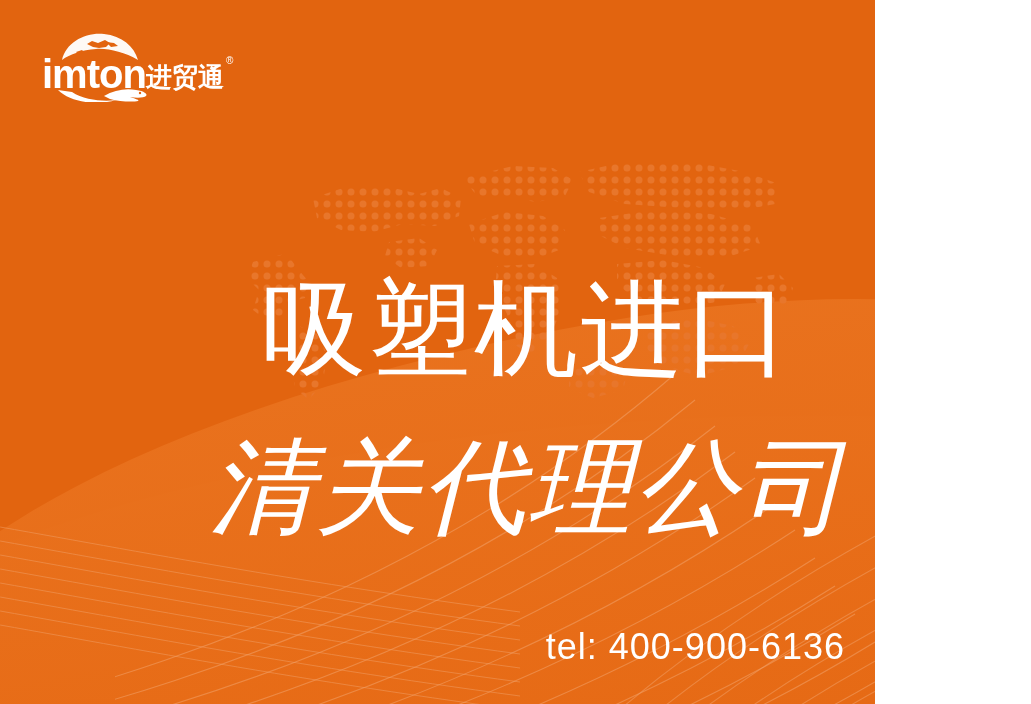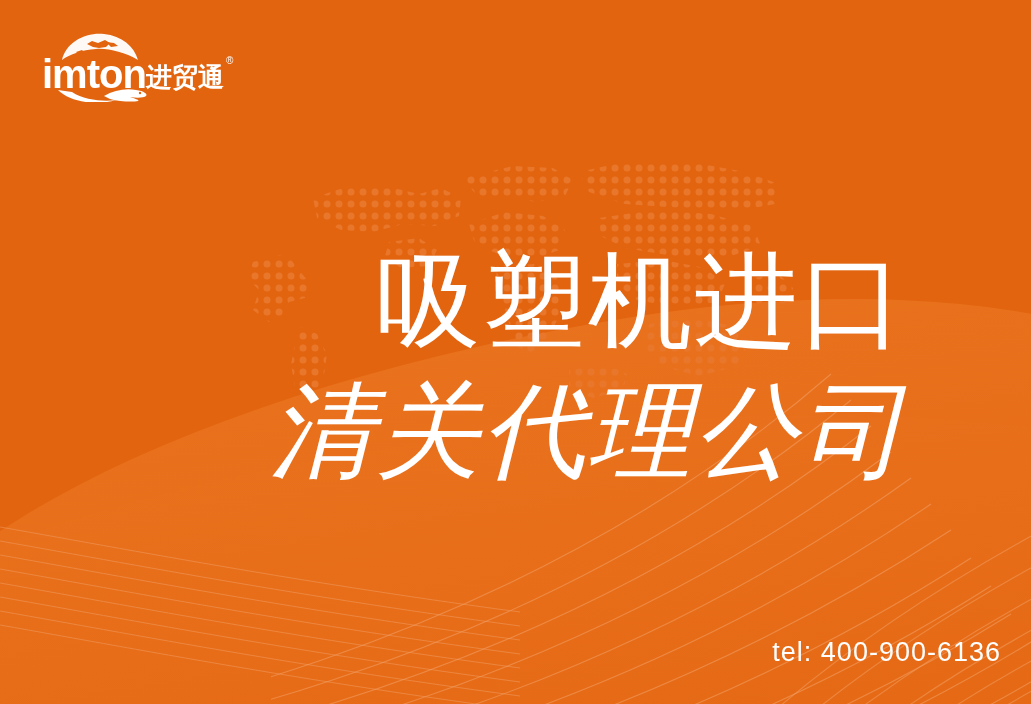--- a/index.html
+++ b/index.html
@@ -1,23 +1,22 @@
 <!DOCTYPE html>
 <html><head>
 <meta charset="utf-8">
 <style>
   html,body{margin:0;padding:0;background:#fff;}
   body{font-family:"Liberation Sans","DejaVu Sans",sans-serif;}
 
   #banner{
     position:relative;
-    width:1031px;height:704px;
+    width:875px;height:704px;
     overflow:hidden;
     background:#e2640f;
-    text-align:right;
   }
 
   
   .layer{position:absolute;inset:0;pointer-events:none;}
 
   
   #dotmap{
     position:absolute;
     left:213px;top:138px;
     width:586px;height:268px;
@@ -73,30 +72,30 @@
     position:absolute;
     left:206px; top:236px;
     width:700px;
     color:#ffffff;
     font-size:104px;
     line-height:130px;
     font-weight:300;
     letter-spacing:2px;
     white-space:nowrap;
   }
-  .title-line{display:block;}
+  .title-line{display:block;margin-top:28px;}
   #title-line-1{margin-left:56px;}
   #title-line-2{margin-left:4px;font-style:italic;}
 
   
   #phone{
     position:absolute;
     right:30px; bottom:36px;
     color:#ffffff;
-    font-size:27px;
+    font-size:36px;
     font-weight:400;
     letter-spacing:1px;
     white-space:nowrap;
   }
 </style>
 </head>
 <body>
 
 <div id="banner">
 

